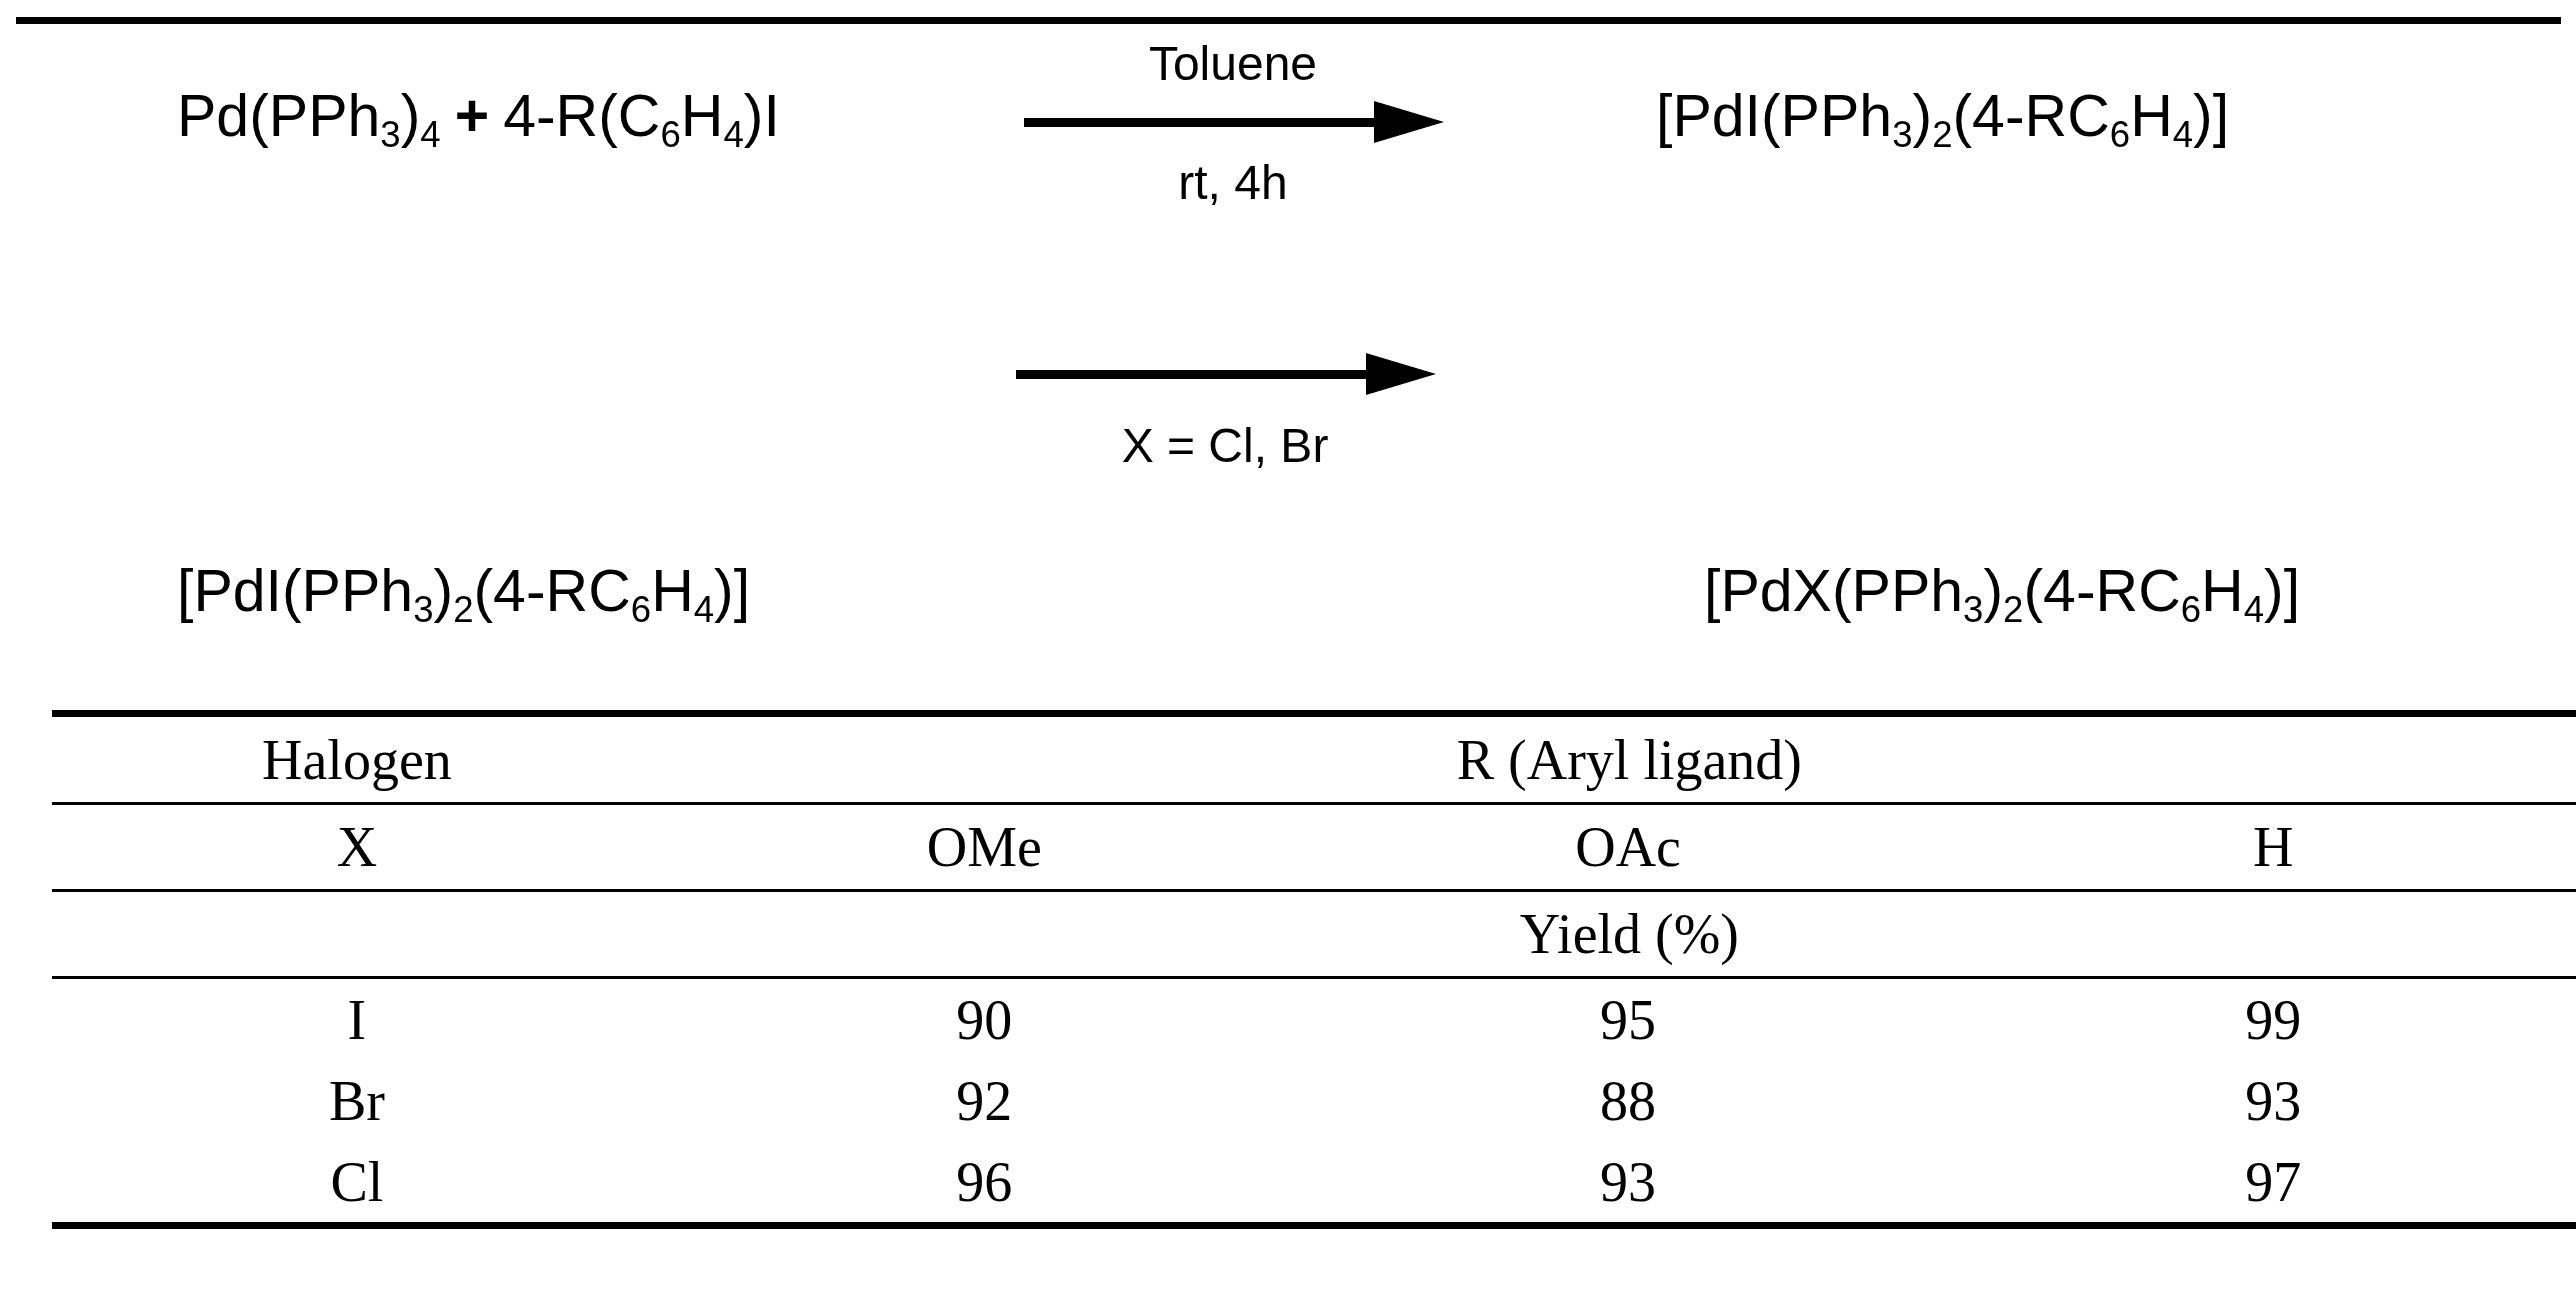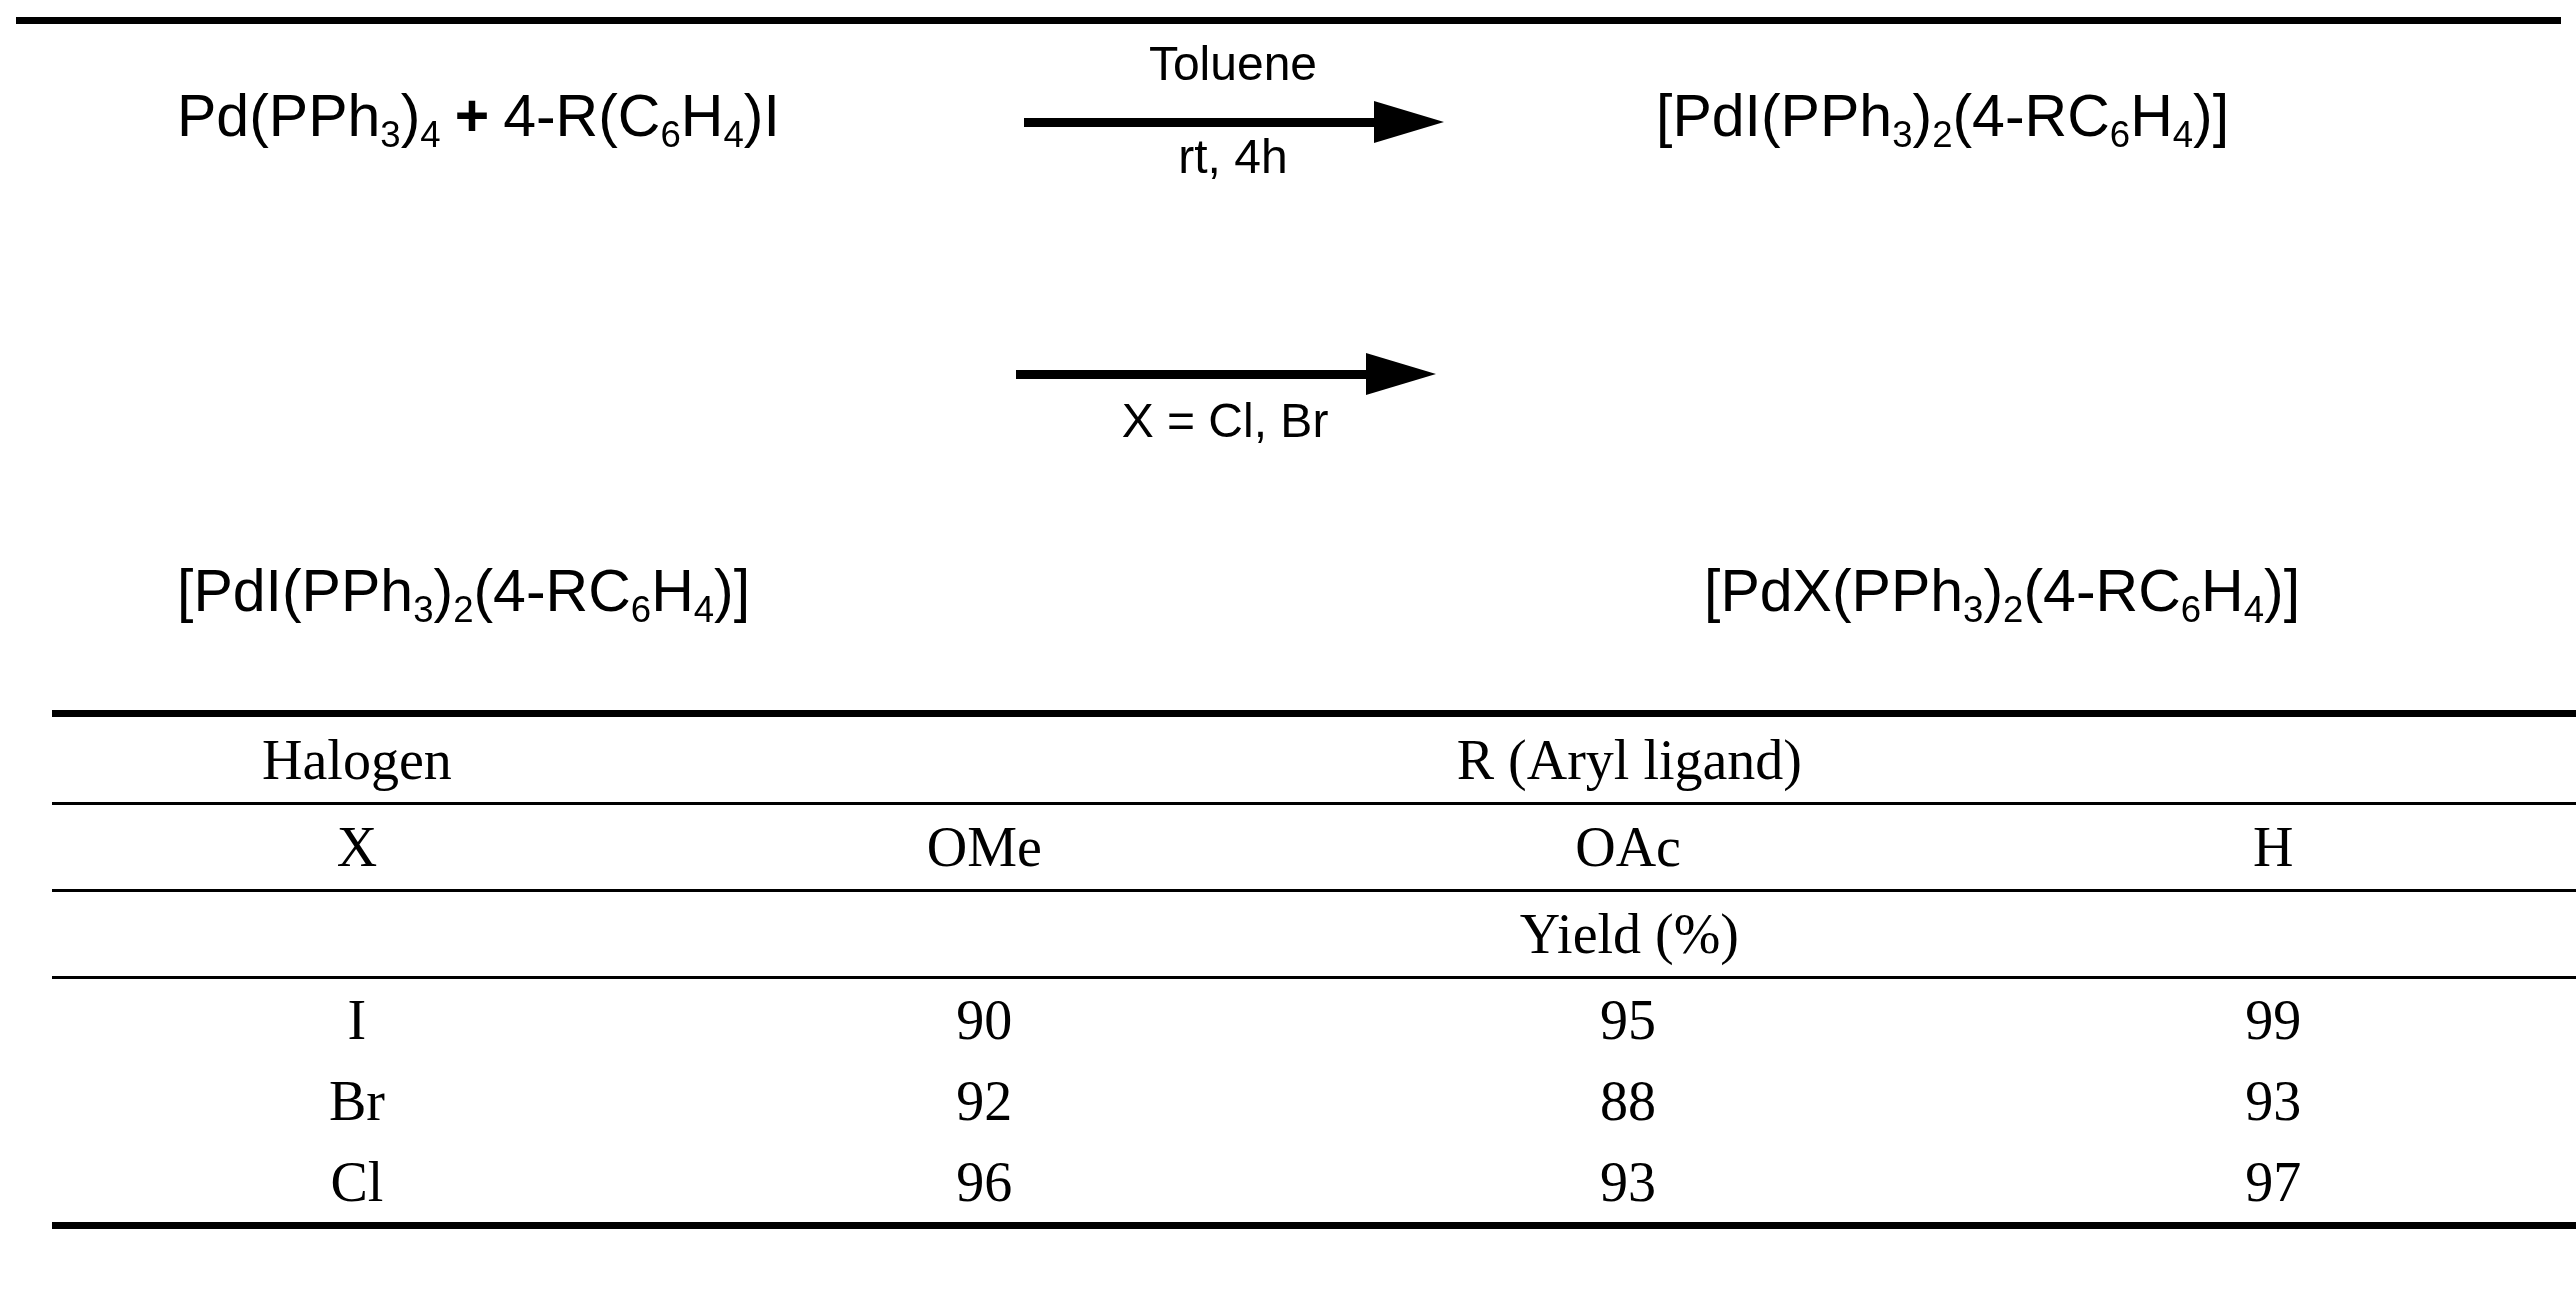--- a/index.html
+++ b/index.html
@@ -79,22 +79,22 @@
     font-size: 48px;
     line-height: 1.05;
     white-space: nowrap;
   }
   .cond sub {
     font-size: 0.62em;
     line-height: 0;
     vertical-align: -0.30em;
   }
   .cond-above { margin-bottom: 23px; }
-  .cond-below { }
-  .cond-below2 { margin-top: 12px; }
+  .cond-below { margin-top: 26px; }
+  .cond-below2 { margin-top: 37px; }
 
   .arrow {
     position: relative;
     width: 419px;
     height: 20px;
     margin: 0 auto;
   }
   .arrow .shaft {
     position: absolute;
     left: 0;

